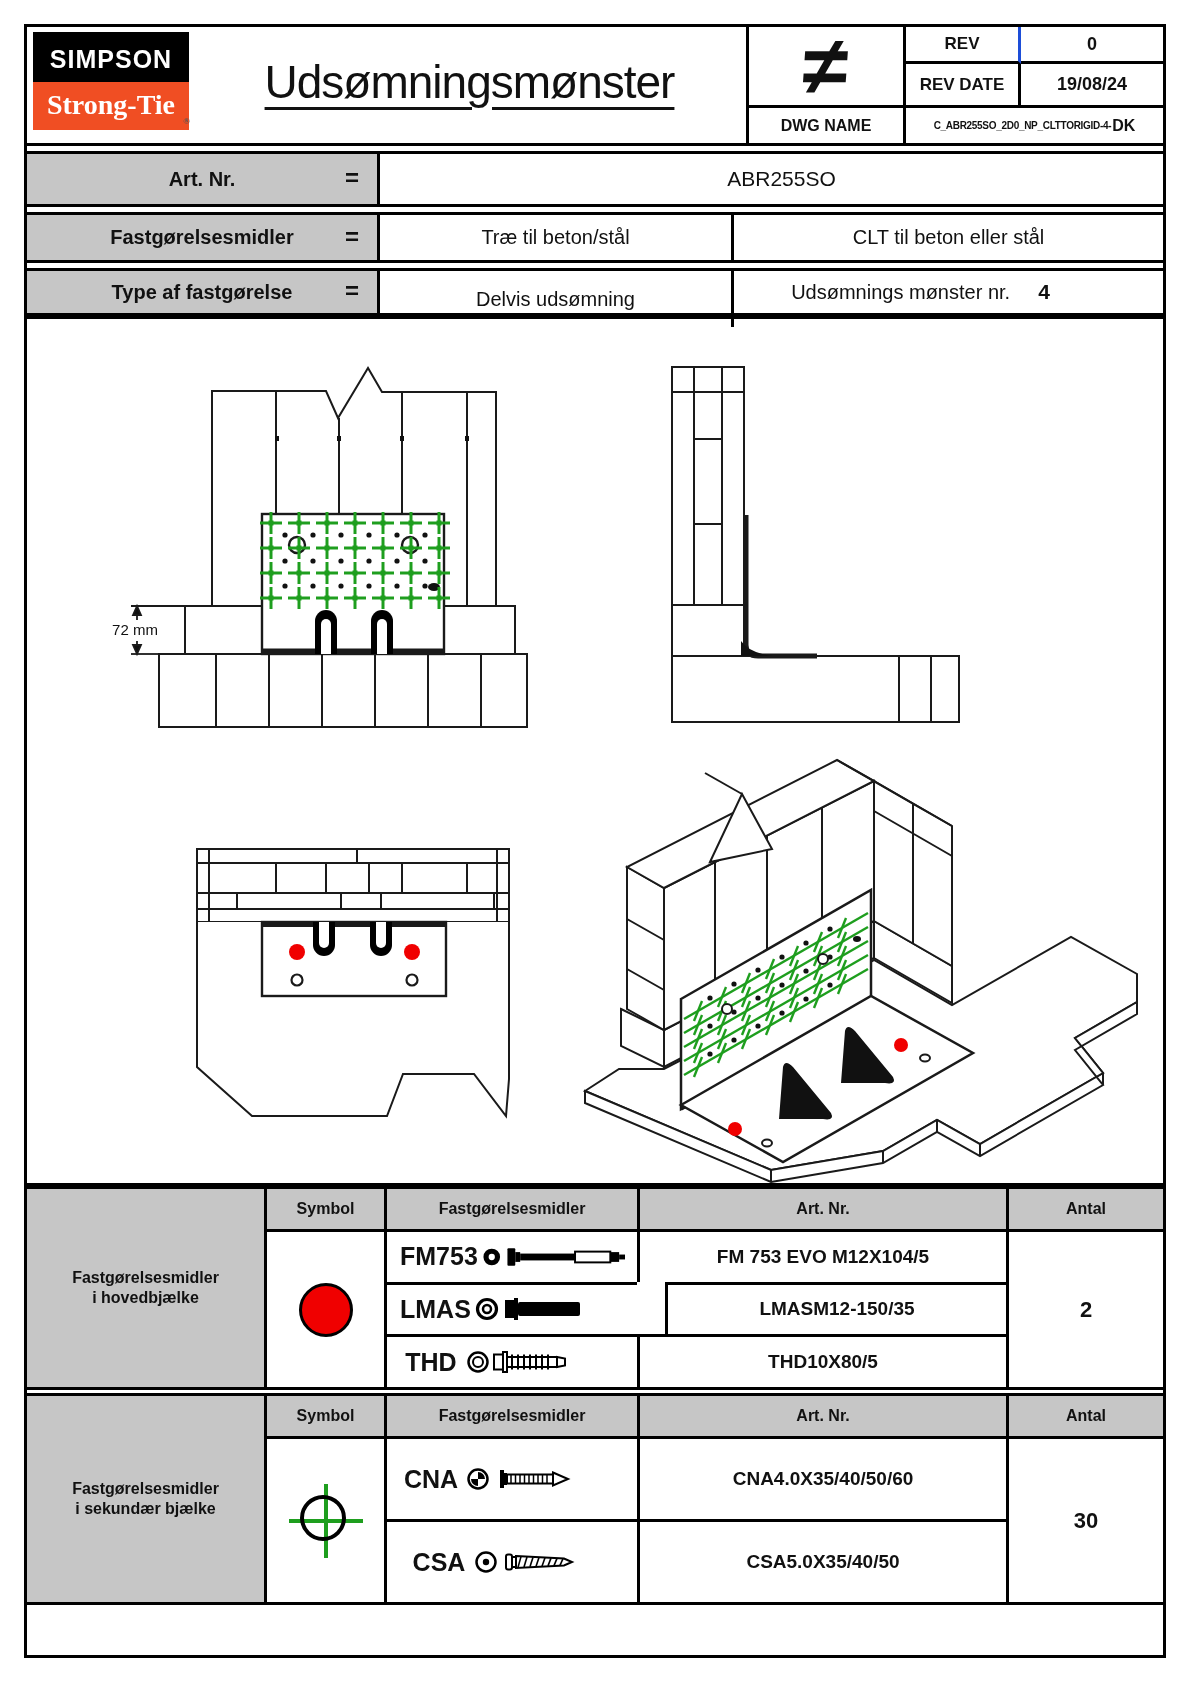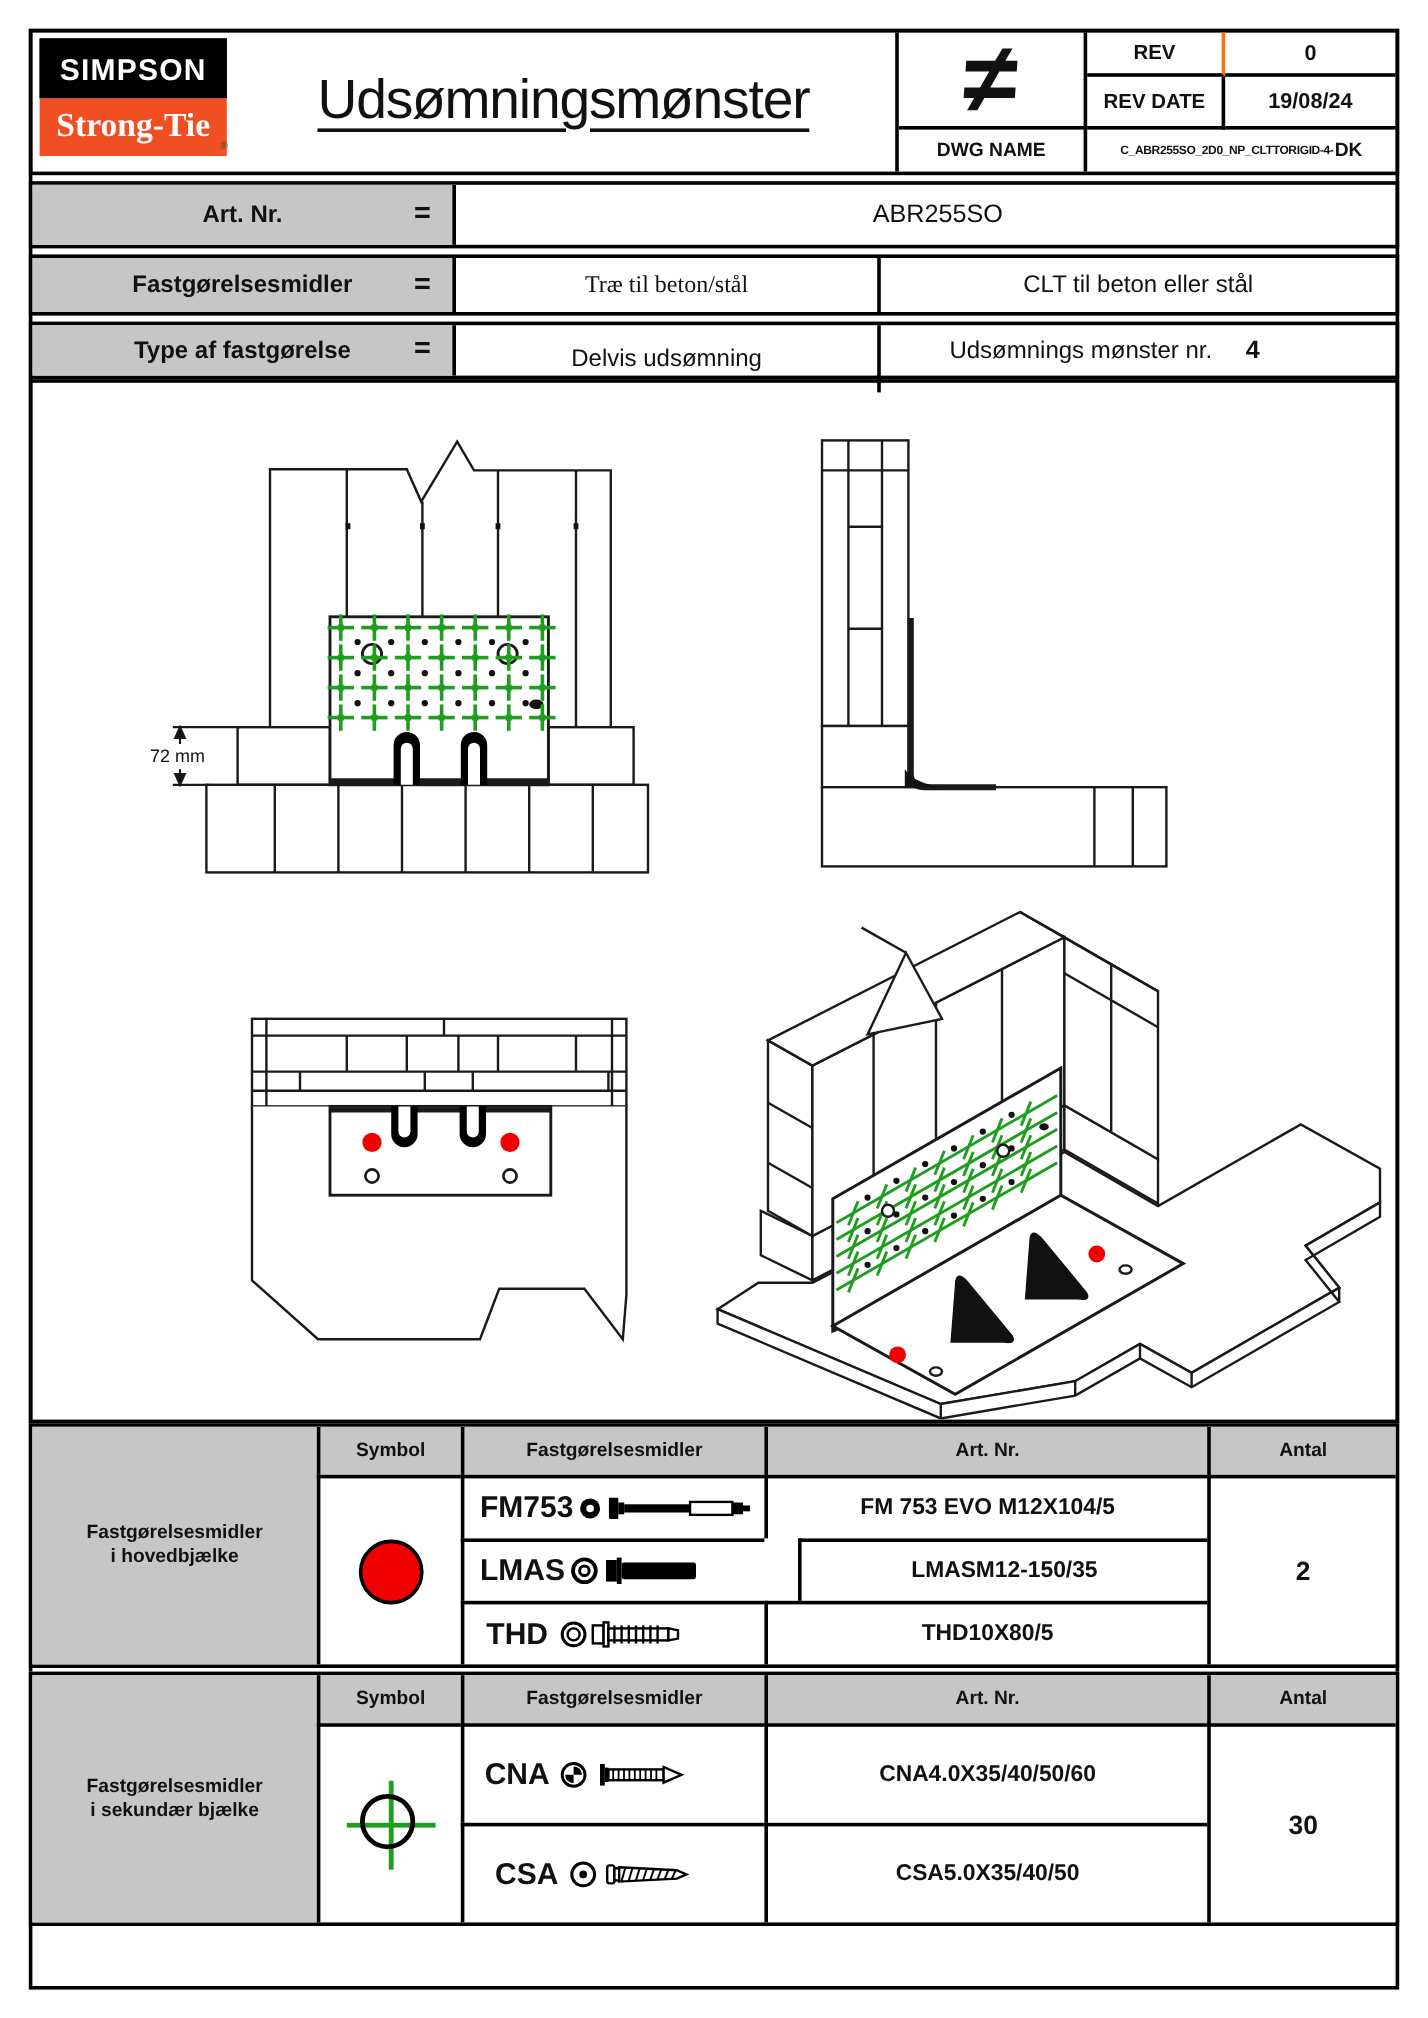--- a/index.html
+++ b/index.html
@@ -57,21 +57,21 @@
       <div class="logo-top">SIMPSON</div>
       <div class="logo-bot"><span>Strong-Tie</span><span class="reg">®</span></div>
     </div>
     <div class="abs c" style="left:170px; top:22px; width:545px; height:66px;">
       <span class="title">Udsømningsmønster</span>
     </div>
     <div class="abs" style="left:719px; top:0; width:0; height:116px; border-left:3px solid #000;"></div>
     <div class="abs c" style="left:722px; top:0; width:157px; height:81px; border-right:3px solid #000; border-bottom:3px solid #000;">
       <span class="neq">≠</span>
     </div>
-    <div class="abs c hlabel" style="left:879px; top:0; width:115px; height:37px; border-right:3px solid #f97316; border-bottom:3px solid #000;">REV</div>
+    <div class="abs c hlabel" style="left:879px; top:0; width:115px; height:37px; border-right:3px solid #1d4ed8; border-bottom:3px solid #000;">REV</div>
     <div class="abs c hval" style="left:994px; top:0; width:142px; height:37px; border-bottom:3px solid #000;">0</div>
     <div class="abs c hlabel" style="left:879px; top:37px; width:115px; height:44px; border-right:3px solid #000; border-bottom:3px solid #000;">REV DATE</div>
     <div class="abs c hval" style="left:994px; top:37px; width:142px; height:44px; border-bottom:3px solid #000;">19/08/24</div>
     <div class="abs c hlabel" style="left:722px; top:81px; width:157px; height:35px; border-right:3px solid #000; font-size:16px;">DWG NAME</div>
     <div class="abs c" style="left:879px; top:81px; width:257px; height:35px; gap:1px;">
       <span class="dwgcode">C_ABR255SO_2D0_NP_CLTTORIGID-4-</span>
         <span class="dwgdk">DK</span>
     </div>
   </div>
 
@@ -80,36 +80,36 @@
       <span class="ilabel">Art. Nr.</span>
       <span class="eq">=</span>
     </div>
     <div class="abs c ival" style="left:353px; top:0; width:783px; height:50px; font-size:21px;padding-left:20px;">ABR255SO</div>
   </div>
   <div class="abs b" style="left:24px; top:212px; width:1142px; height:51px;">
     <div class="abs c gray" style="left:0; top:0; width:353px; height:45px; border-right:3px solid #000;">
       <span class="ilabel">Fastgørelsesmidler</span>
       <span class="eq">=</span>
     </div>
-    <div class="abs c ival" style="left:353px; top:0; width:354px; height:45px; border-right:3px solid #000;font-family:Liberation Serif, serif;">Træ til beton/stål</div>
+    <div class="abs c ival" style="left:353px; top:0; width:354px; height:45px; border-right:3px solid #000;">Træ til beton/stål</div>
     <div class="abs c ival" style="left:707px; top:0; width:429px; height:45px;">CLT til beton eller stål</div>
   </div>
   <div class="abs b" style="left:24px; top:268px; width:1142px; height:48px;">
     <div class="abs c gray" style="left:0; top:0; width:353px; height:42px; border-right:3px solid #000;">
       <span class="ilabel">Type af fastgørelse</span>
       <span class="eq">=</span>
     </div>
     <div class="abs c ival" style="left:353px; top:0; width:354px; height:56px; border-right:3px solid #000;">Delvis udsømning</div>
     <div class="abs c ival" style="left:679px; top:0; width:429px; height:42px;">
       <span>Udsømnings mønster nr.</span>
       <span class="bold" style="margin-left:28px; font-size:21px;">4</span>
     </div>
   </div>
 
-  <div class="abs b" style="left:24px; top:316px; width:1142px; height:870px;padding-left:13px;">
+  <div class="abs b" style="left:24px; top:316px; width:1142px; height:870px;">
     <svg width="1136" height="864" viewBox="0 0 1136 864">
       <defs>
         <g id="gc">
             <line x1="-11" y1="0" x2="11" y2="0"></line>
             <line x1="0" y1="-11" x2="0" y2="11"></line>
             <rect x="-2.5" y="-2.5" width="5" height="5" fill="var(--green)" stroke="none"></rect>
           </g>
         <g id="gt">
             <line x1="-4" y1="10" x2="4" y2="-10"></line>
           </g>

